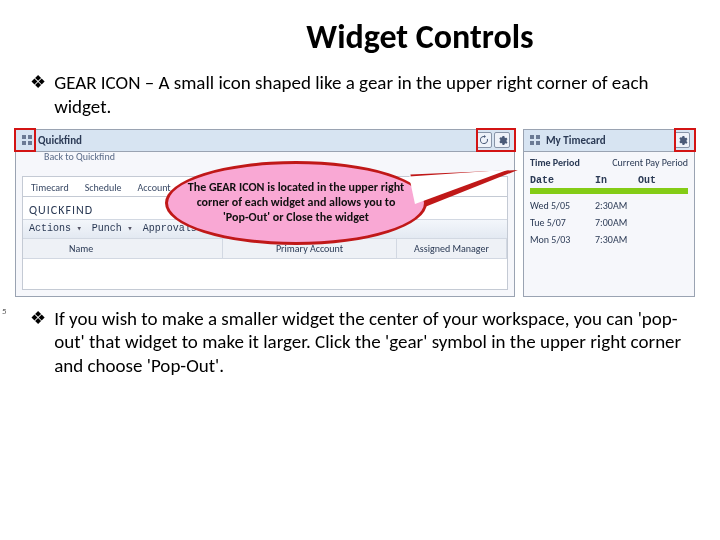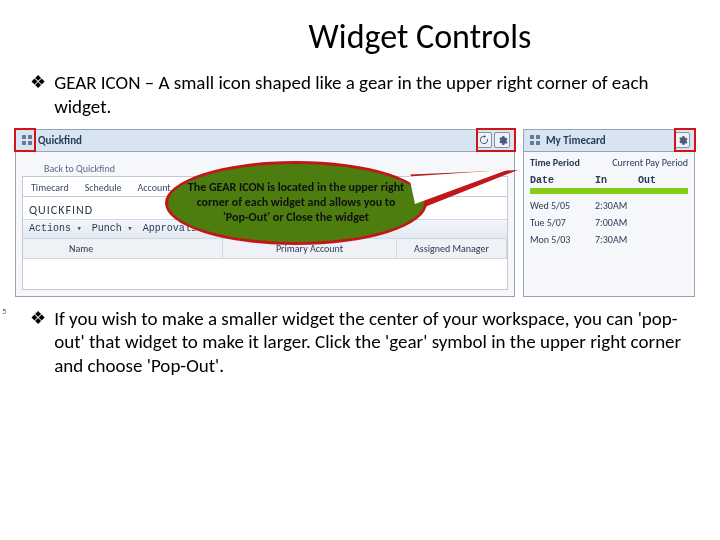--- a/index.html
+++ b/index.html
@@ -1,18 +1,18 @@
 <!DOCTYPE html>
 <html><head>
 <meta charset="utf-8">
 <style>
   * { box-sizing: border-box; margin: 0; padding: 0; }
   html, body { width: 720px; height: 540px; font-family: Calibri, Arial, sans-serif; background: #fff; color: #000; }
   .slide { width: 720px; height: 540px; position: relative; padding: 10px 30px 20px 30px; }
-  .title { font-size: 34px; font-weight: 400; text-align: center; margin: 6px 0 14px 120px; letter-spacing: 0px; }
+  .title { font-size: 34px; font-weight: 700; text-align: center; margin: 6px 0 14px 120px; letter-spacing: 0px; }
   .bullet { display: flex; align-items: flex-start; font-size: 19px; line-height: 1.25; margin: 8px 0 10px 0; }
   .bullet .mark { flex: 0 0 auto; margin-right: 8px; font-size: 18px; }
   .bullet .text { flex: 1 1 auto; }
   .shot-wrap { position: relative; width: 680px; height: 168px; margin: 6px auto 10px -15px; }
   .panel { position: absolute; background: #f6f7fb; border: 1px solid #9aa3b2; }
   .panel.left { left: 0; top: 0; width: 500px; height: 168px; }
   .panel.right { left: 508px; top: 0; width: 172px; height: 168px; }
   .widget-hdr { height: 22px; background: #d7e4f2; border-bottom: 1px solid #9aa3b2; display: flex; align-items: center; padding: 0 4px; font-size: 11px; font-weight: bold; color: #2b3a55; position: relative; }
   .widget-hdr .lead-ic { width: 14px; height: 14px; margin-right: 4px; display: inline-flex; align-items: center; justify-content: center; }
   .widget-hdr .spacer { flex: 1; }
@@ -34,21 +34,21 @@
   .right-sub { display: flex; justify-content: space-between; font-size: 10px; color: #2b3a55; padding: 4px 6px 2px 6px; }
   .tp { font-weight: bold; }
   .tbl { margin: 4px 6px; font-size: 10px; color: #2b3a55; }
   .tbl-head, .tbl-row { display: flex; }
   .tbl-head { font-weight: bold; border-bottom: 6px solid #84cc16; padding-bottom: 2px; margin-bottom: 3px; font-family: Liberation Mono, monospace; }
   .c-date { width: 58px; }
   .c-in { width: 50px; padding-left: 7px; }
   .c-out { width: 40px; }
   .tbl-row { padding: 2px 0; }
   
-  .callout { position: absolute; left: 150px; top: 32px; width: 262px; height: 84px; background: #4d7c0f; border: 3px solid #c01818; border-radius: 50%; display: flex; align-items: center; justify-content: center; text-align: center; font-size: 12px; font-weight: bold; color: #111; padding: 8px 18px; line-height: 1.25; z-index: 5; }
+  .callout { position: absolute; left: 150px; top: 32px; width: 262px; height: 84px; background: #f9a8d4; border: 3px solid #c01818; border-radius: 50%; display: flex; align-items: center; justify-content: center; text-align: center; font-size: 12px; font-weight: bold; color: #111; padding: 8px 18px; line-height: 1.25; z-index: 5; }
   .callout-tail { position: absolute; width: 0; height: 0; border-style: solid; z-index: 4; }
   .tail-border { left: 398px; top: 34px; border-width: 18px 0 18px 106px; border-color: transparent transparent transparent #c01818; transform: rotate(-12deg); }
   .tail-fill { left: 396px; top: 37px; border-width: 14px 0 14px 98px; border-color: transparent transparent transparent #fff; transform: rotate(-12deg); z-index: 6; }
   
   .back-btn-area { position: absolute; left: 6px; top: 26px; width: 18px; height: 18px; }
   svg.gear path { fill: #4a5a78; }
   .page-marker { position: absolute; left: 2px; top: 305px; font-size: 9px; color: #666; }
 </style>
 </head>
 <body>
@@ -83,21 +83,21 @@
         <span class="gear-box">
           <svg class="gear" width="11" height="11" viewBox="0 0 24 24">
               <path d="M12 8a4 4 0 1 0 0 8 4 4 0 0 0 0-8zm9 4a7 7 0 0 0-.1-1.2l2-1.6-2-3.4-2.4 1a7 7 0 0 0-2-1.2L16 2h-4l-.5 2.6a7 7 0 0 0-2 1.2l-2.4-1-2 3.4 2 1.6A7 7 0 0 0 7 12c0 .4 0 .8.1 1.2l-2 1.6 2 3.4 2.4-1a7 7 0 0 0 2 1.2L12 22h4l.5-2.6a7 7 0 0 0 2-1.2l2.4 1 2-3.4-2-1.6c.1-.4.1-.8.1-1.2z"></path>
             </svg>
         </span>
       </div>
       <div class="red-box" style="left:-2px; top:-2px; width:22px; height:24px;"></div>
       <div class="red-box" style="right:-2px; top:-2px; width:40px; height:24px;"></div>
 
       <div class="back-btn-area"></div>
-      <div style="position:absolute; left:28px; top:32px; font-size:10px; color:#5a6b88;">Back to Quickfind</div>
+      <div style="position:absolute; left:28px; top:20px; font-size:10px; color:#5a6b88;">Back to Quickfind</div>
 
       <div class="left-body" style="top:46px;">
         <div class="tabs">
           <span>Timecard</span>
           <span>Schedule</span>
           <span>Account</span>
           <span>Reports</span>
           <span>Availability</span>
         </div>
         <div class="qf-title">QUICKFIND</div>

